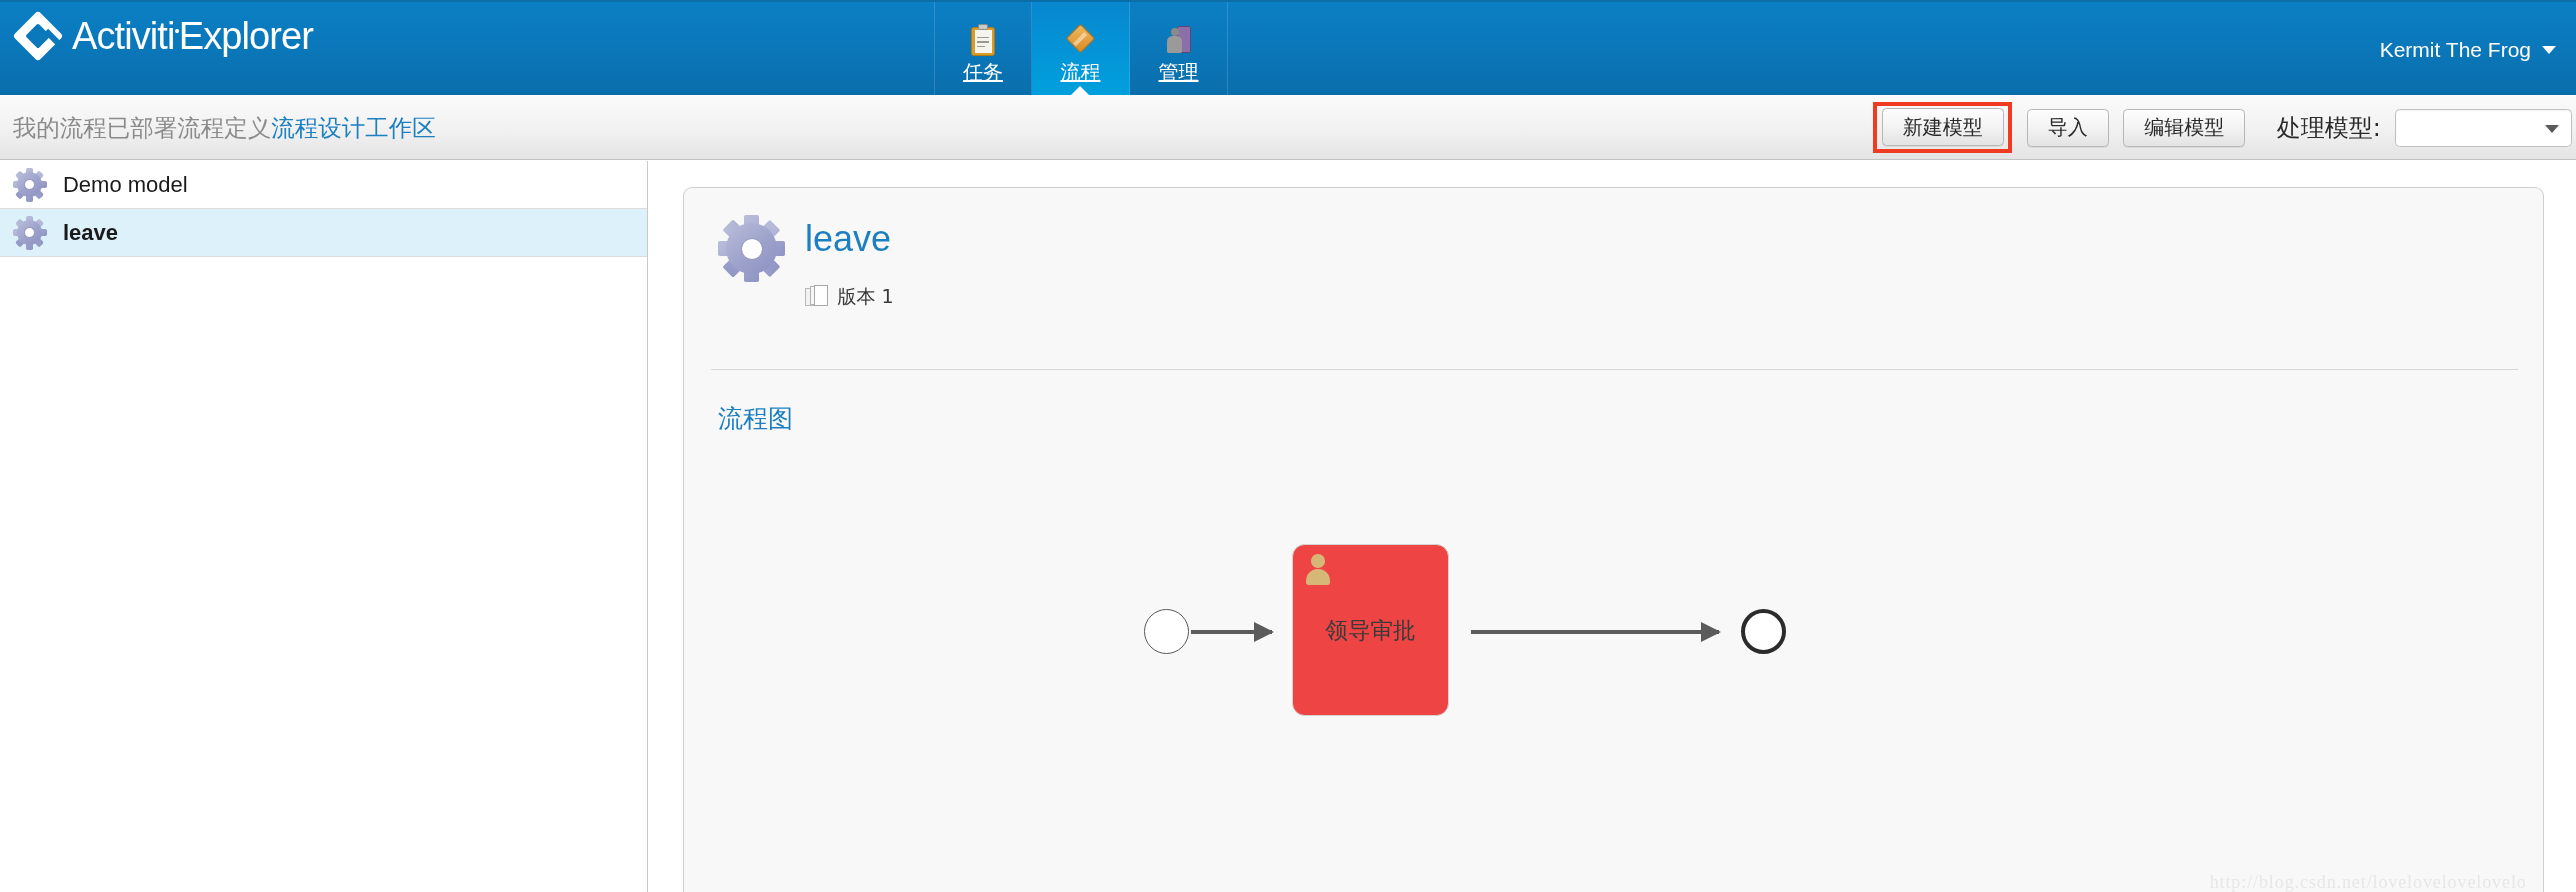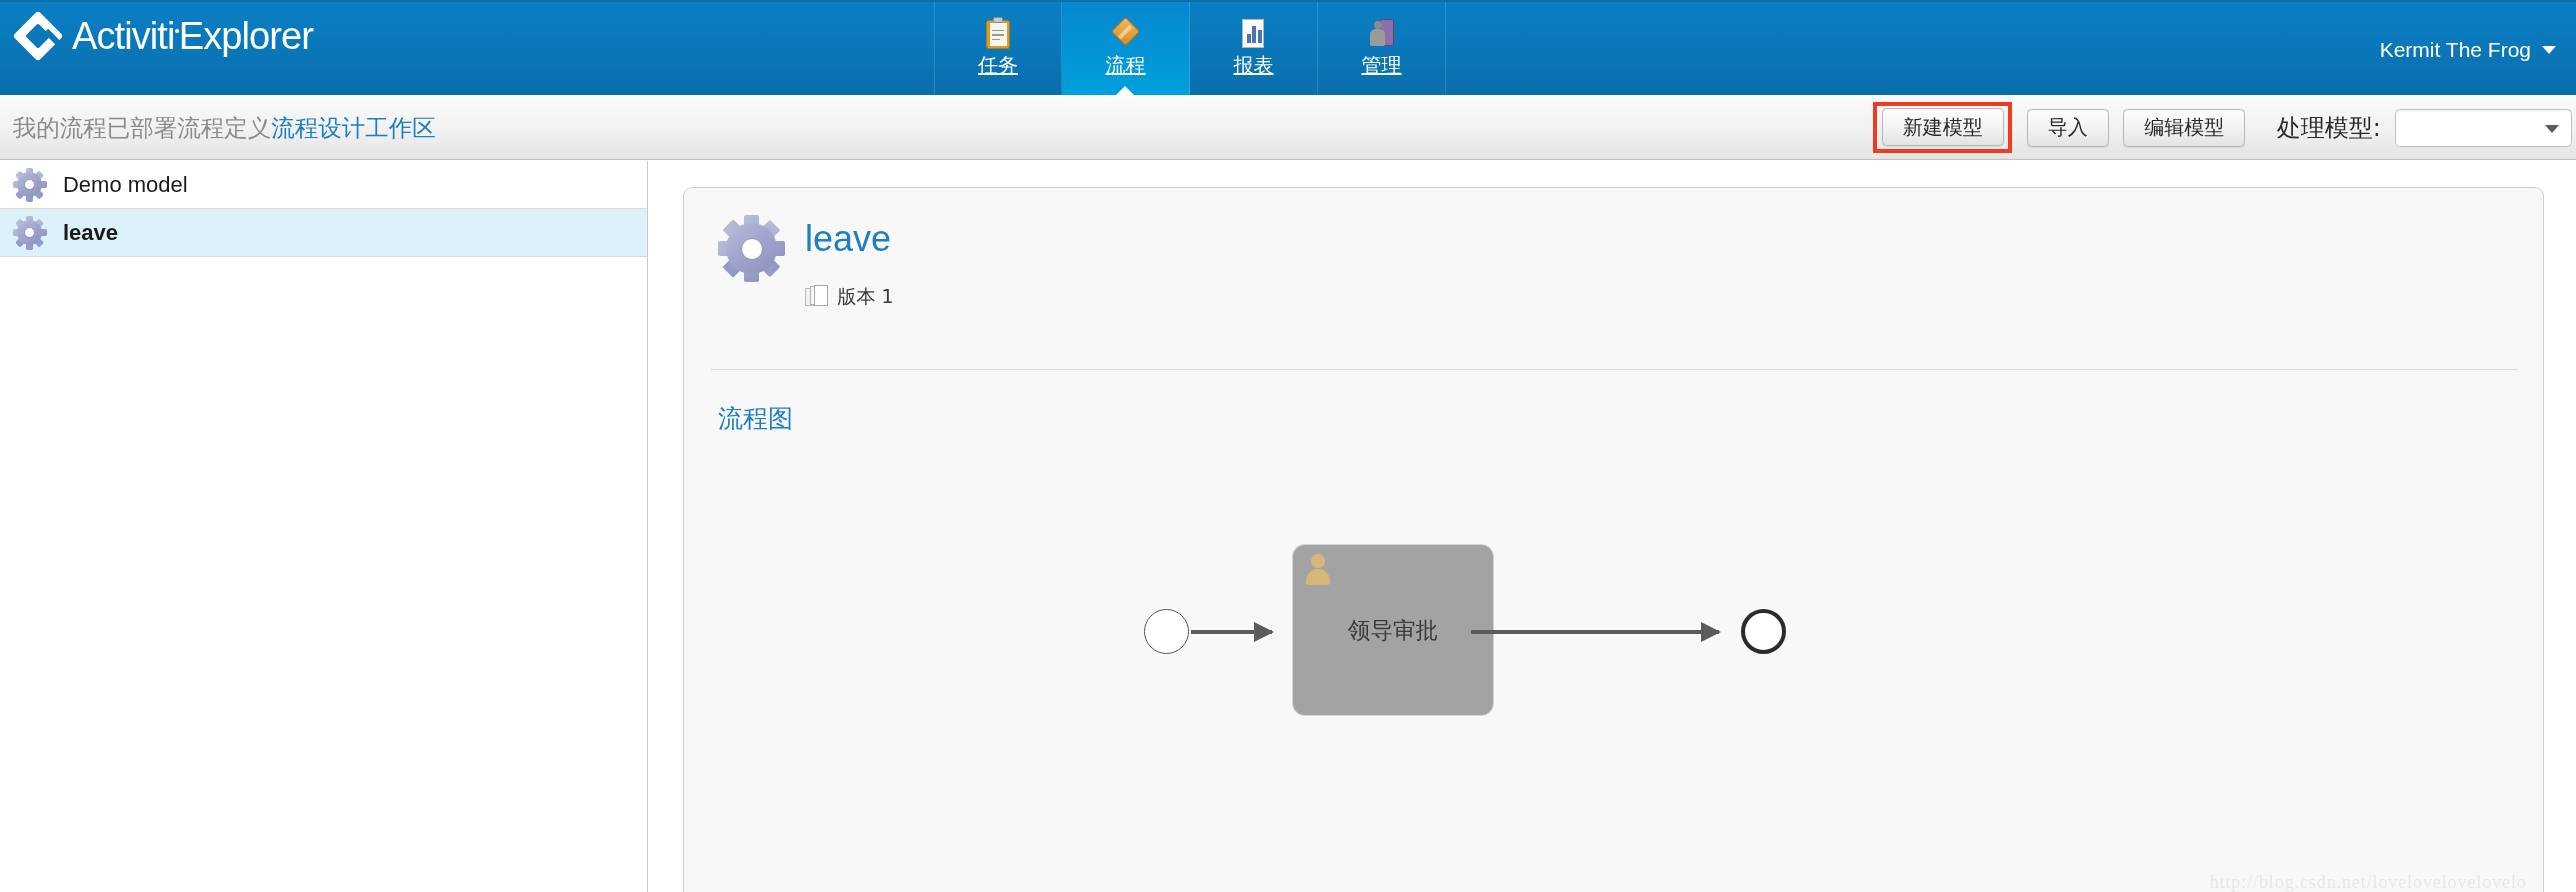--- a/index.html
+++ b/index.html
@@ -40,23 +40,23 @@
     letter-spacing: -0.9px; white-space: nowrap;
     font-family: "Liberation Sans", "DejaVu Sans", sans-serif;
   }
   .logo-text .tm { font-size: 14.5px; vertical-align: 12.7px; }
 
   .mainnav {
     position: absolute; left: 934px; top: 0; height: 95px;
     display: flex; align-items: stretch;
   }
   .navtab {
-    width: 128px; height: 95px; position: relative;
+    width: 98px; height: 95px; position: relative;
     display: flex; flex-direction: column; align-items: center;
-    justify-content: flex-start; padding-top: 14px;
+    justify-content: flex-start; padding-top: 21px;
     border-right: 0.9px solid rgba(255,255,255,0.14);
     cursor: pointer;
   }
   .navtab:first-child { border-left: 0.9px solid rgba(255,255,255,0.14); }
   .navtab.active {
     background: linear-gradient(to bottom, #0787cf 0%, #00a0dd 100%);
   }
   .navtab.active::after {
     content: ""; position: absolute; left: 50%; bottom: 0;
     margin-left: -11.8px; width: 0; height: 0;
@@ -245,22 +245,22 @@
     width: 45px; height: 45px; border-radius: 50%;
     border: 1.8px solid #585858; background: #ffffff;
   }
   .bpmn-end {
     position: absolute; left: 1057px; top: 159px;
     width: 45px; height: 45px; border-radius: 50%;
     border: 4.5px solid #2b2b2b; background: #ffffff;
   }
   .bpmn-task {
     position: absolute; left: 608px; top: 94px;
-    width: 202px; height: 172px;
-    background: #a3a3a3; border: 1.8px solid #d4d4d4;
+    width: 157px; height: 172px;
+    background: #ef4444; border: 1.8px solid #d4d4d4;
     border-radius: 12.7px;
   }
   .bpmn-task .task-label {
     position: absolute; left: 0; top: 0; width: 100%; height: 100%;
     display: flex; align-items: center; justify-content: center;
     font-size: 22.6px; color: #3a3a3a;
     font-family: "DejaVu Sans", "Liberation Sans", sans-serif;
   }
   .user-glyph { position: absolute; left: 11px; top: 9px; width: 27px; height: 33px; }
   .user-glyph .uh { position:absolute; left:7.2px; top:0; width:13.6px; height:13.6px;
@@ -315,29 +315,20 @@
     </div>
 
     <div class="navtab active">
       <span class="ico ico-dia">
         <span class="d"></span>
           <span class="d2"></span>
       </span>
       <span class="lbl">流程</span>
     </div>
 
-    <div class="navtab">
-      <span class="ico ico-bar">
-        <span class="pg"></span>
-        <span class="b" style="left:10px; height:9px;"></span>
-        <span class="b" style="left:15.4px; height:17px;"></span>
-        <span class="b" style="left:21px; height:12.7px;"></span>
-      </span>
-      <span class="lbl">报表</span>
-    </div>
 
     <div class="navtab">
       <span class="ico ico-mgr">
         <span class="doc"></span>
         <span class="person">
             <span class="head"></span>
             <span class="body"></span>
           </span>
       </span>
       <span class="lbl">管理</span>

